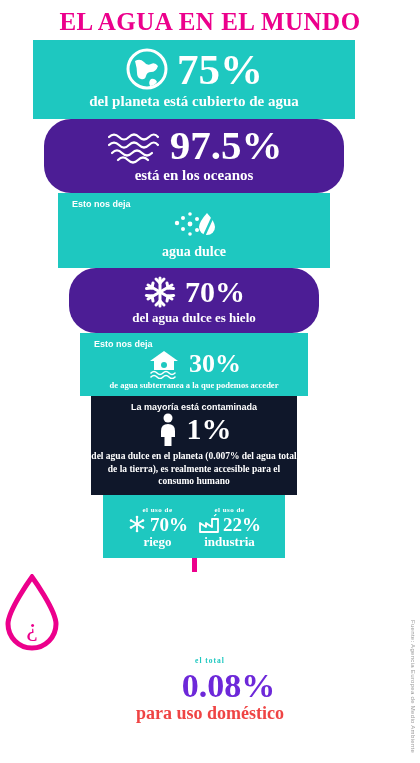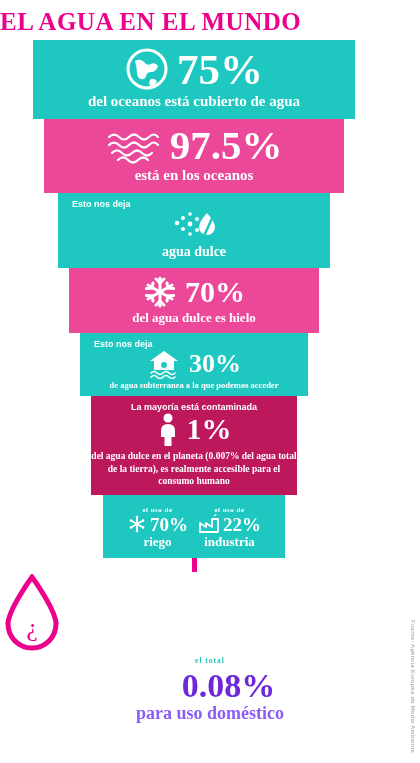--- a/index.html
+++ b/index.html
@@ -4,20 +4,21 @@
 <style>
   html,body{margin:0;padding:0;}
   body{
     width:420px;height:763px;
     background:#ffffff;
     font-family:"Liberation Serif", serif;
     overflow:hidden;
     position:relative;
   }
   .title{
+    text-align:center;
     color:#ec008c;
     font-family:"Liberation Serif", serif;
     font-weight:bold;
     font-size:25px;
     letter-spacing:0.5px;
     padding-top:8px;
     padding-bottom:4px;
     text-transform:uppercase;
   }
   .funnel{
@@ -25,22 +26,22 @@
     width:388px;
   }
   .band{
     position:relative;
     margin:0 auto;
     color:#ffffff;
     text-align:center;
     box-sizing:border-box;
   }
   .teal{background:#1ec8c0;}
-  .pink{background:#ec4899;}
-  .magenta{background:#be185d;}
+  .pink{background:#4c1d95;border-radius:27px;}
+  .magenta{background:#0f172a;}
 
   .row-inline{
     display:flex;
     align-items:center;
     justify-content:center;
     gap:8px;
   }
   .bigpct{
     font-family:"Liberation Serif", serif;
     font-weight:bold;
@@ -104,21 +105,21 @@
     width:5px;height:14px;background:#ec008c;margin:0 auto;
   }
   .dropwrap{
     position:relative;width:420px;text-align:center;margin-top:2px;
   }
   .footer-pct{
     text-align:center;color:#6d28d9;font-weight:bold;font-size:34px;
     font-family:"Liberation Serif", serif;margin-top:6px;padding-left:37px;
   }
   .footer-cap{
-    text-align:center;color:#8b5cf6;font-weight:bold;font-size:18px;
+    text-align:center;color:#ef4444;font-weight:bold;font-size:18px;
     font-family:"Liberation Serif", serif;margin-top:-2px;
   }
   .footer-tiny{
     text-align:center;color:#1ec8c0;font-weight:bold;font-size:7.5px;
     letter-spacing:1px;margin-bottom:-4px;
   }
   .credit{
     position:absolute;right:4px;top:620px;
     writing-mode:vertical-rl;
     font-family:"Liberation Sans", sans-serif;
@@ -137,21 +138,21 @@
     <div class="row-inline">
       <span>
         <svg width="44" height="44" viewBox="0 0 44 44">
           <circle cx="22" cy="22" r="19" fill="none" stroke="#fff" stroke-width="3"></circle>
           <path d="M10 14 q5 -3 9 1 q3 4 7 2 q4 -2 7 2 q-2 6 -7 6 q-4 0 -5 4 q-1 4 -5 3 q-4 -1 -4 -6 q0 -5 -2 -12z" fill="#fff"></path>
           <path d="M26 32 q4 -1 6 3 q-3 4 -7 4 q-2 -4 1 -7z" fill="#fff"></path>
         </svg>
       </span>
       <span class="bigpct">75%</span>
     </div>
-    <div class="caption">del oceanos está cubierto de agua</div>
+    <div class="caption">del planeta está cubierto de agua</div>
   </div>
 
   <div class="band pink b2">
     <div class="row-inline">
       <span>
         <svg width="56" height="36" viewBox="0 0 56 36">
           <g fill="none" stroke="#fff" stroke-width="2.2" stroke-linecap="round">
             <path d="M3 9 q5 -5 10 0 t10 0 t10 0 t10 0 t9 0"></path>
             <path d="M3 17 q5 -5 10 0 t10 0 t10 0 t10 0 t9 0"></path>
             <path d="M6 25 q5 -5 10 0 t10 0 t10 0 t10 0"></path>

